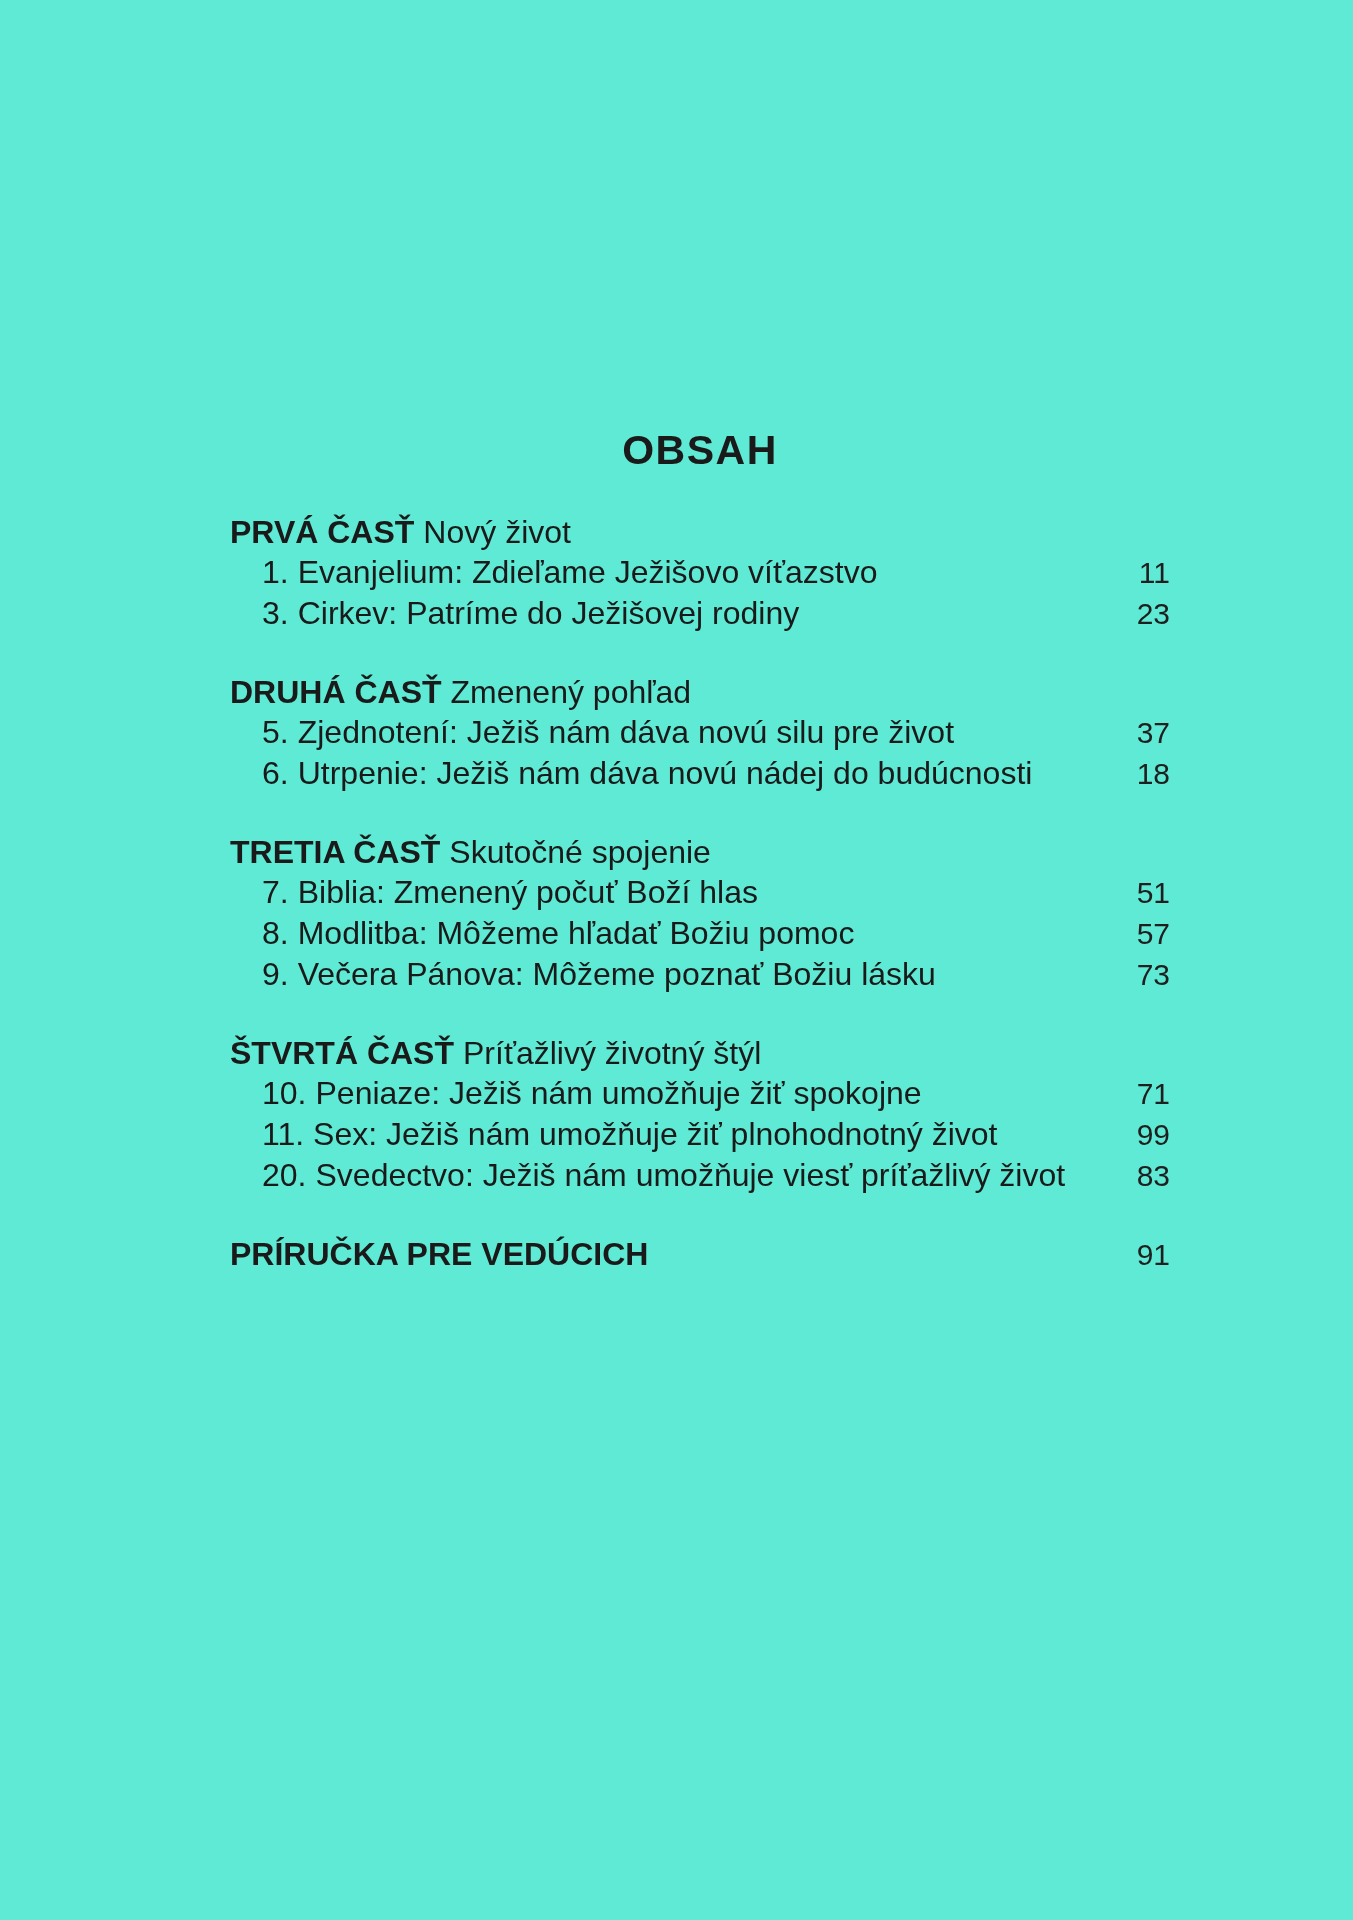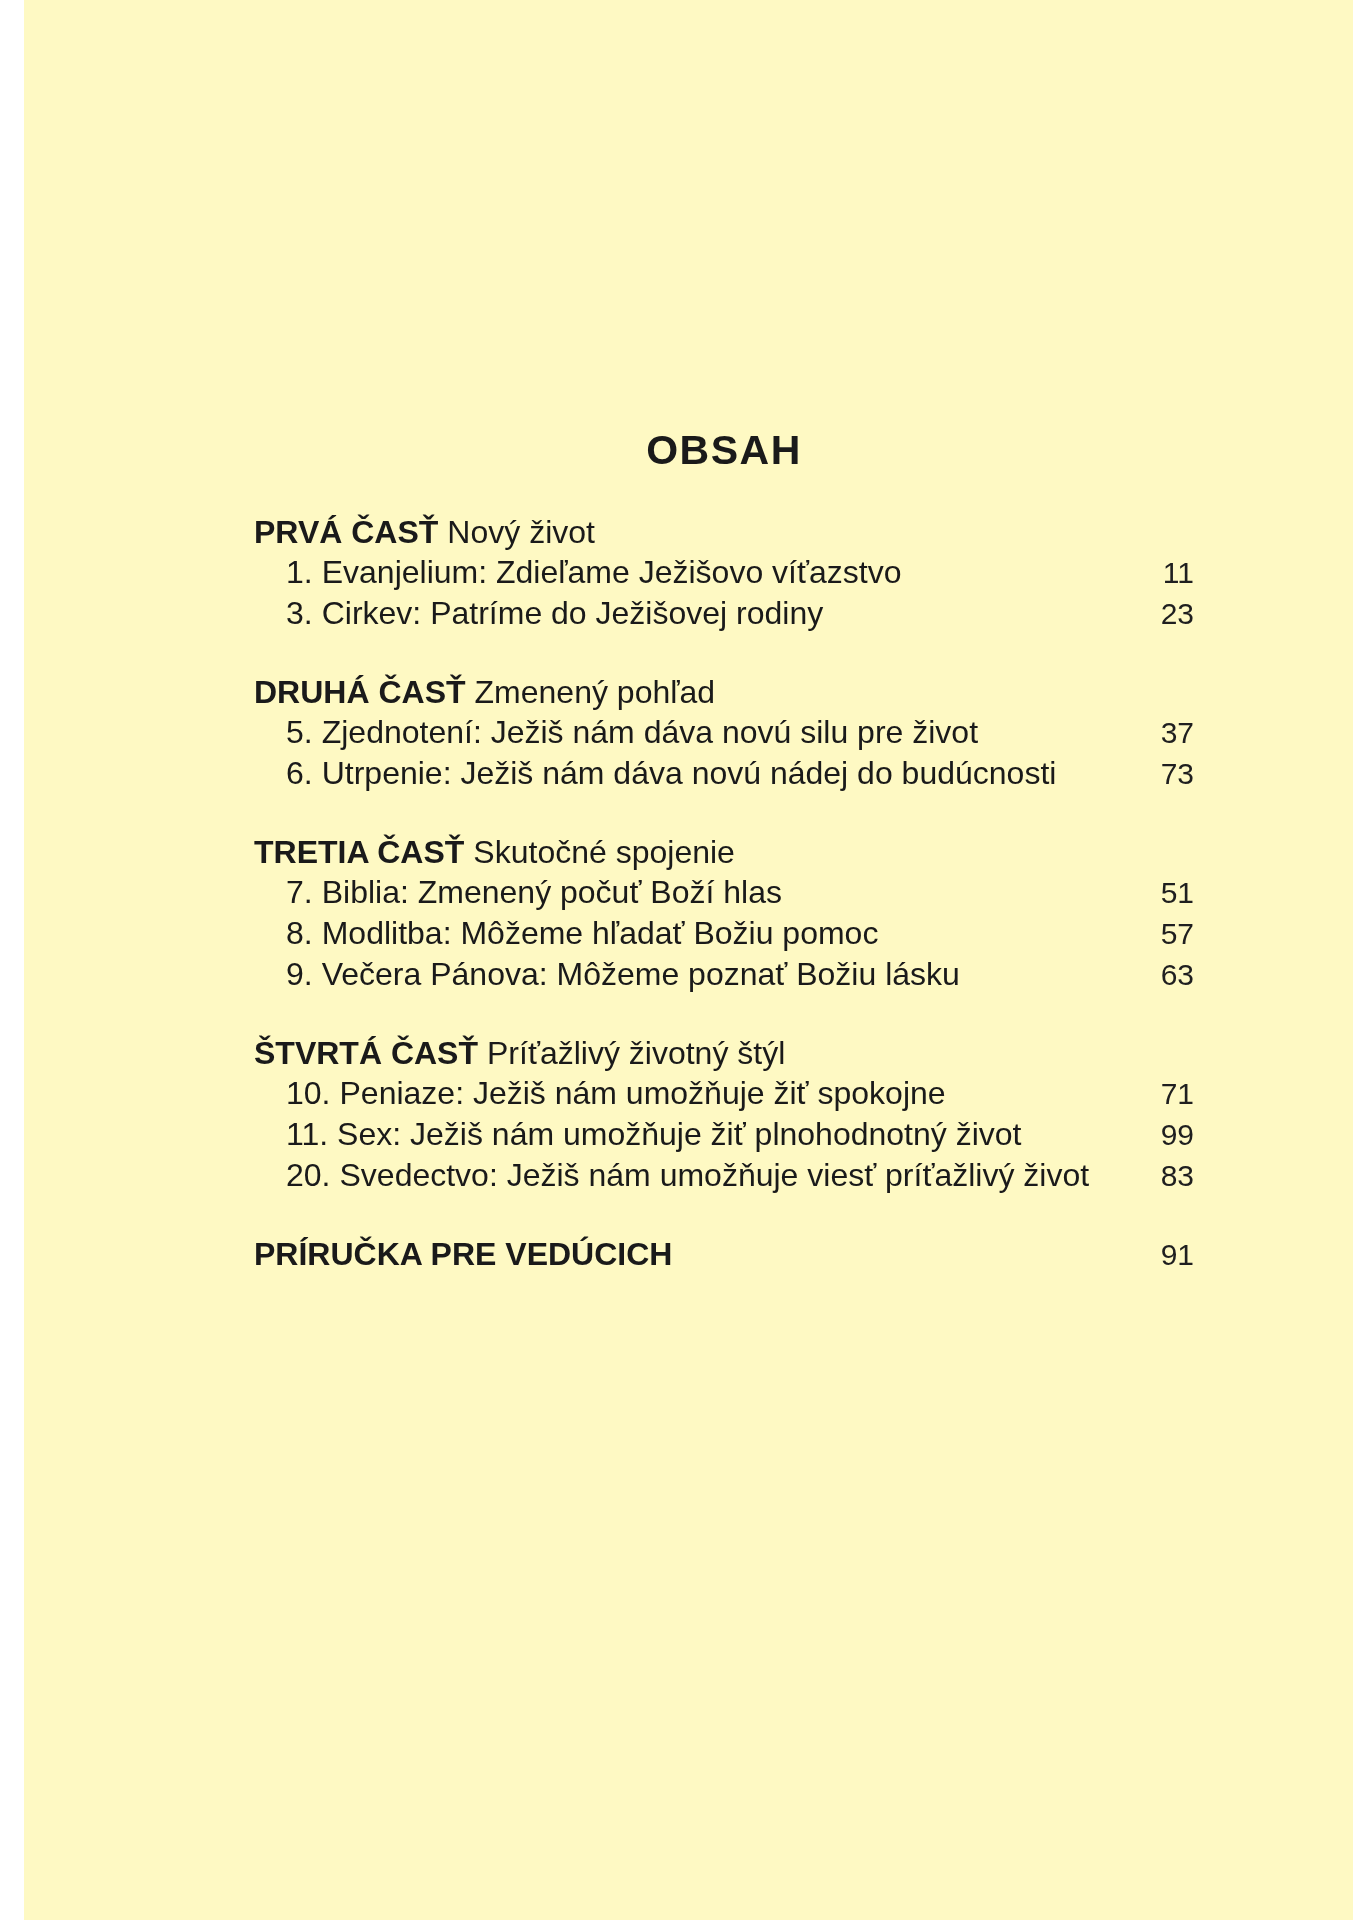--- a/index.html
+++ b/index.html
@@ -11,23 +11,22 @@
     width: 1353px;
     height: 1920px;
     position: relative;
     font-family: "Liberation Sans", "DejaVu Sans", sans-serif;
     color: #1a1a1a;
     -webkit-font-smoothing: antialiased;
   }
   .page {
     position: absolute;
     inset: 0;
-    background: #fef9c3;
+    background: #5eead4;
     overflow: hidden;
-    margin-left: 24px;
   }
   .content {
     position: absolute;
     left: 230px;
     top: 0;
     width: 940px;
   }
   .doc-title {
     margin: 426px 0 0 0;
     font-size: 41px;
@@ -106,41 +105,41 @@
         <span class="label-wrap">
           <span class="bold-label">DRUHÁ ČASŤ</span><span class="rest">Zmenený pohľad</span>
         </span>
       </div>
       <div class="row item">
         <span class="label-wrap"><span class="num">5.</span><span>Zjednotení: Ježiš nám dáva novú silu pre život</span></span>
         <span class="page-num">37</span>
       </div>
       <div class="row item">
         <span class="label-wrap"><span class="num">6.</span><span>Utrpenie: Ježiš nám dáva novú nádej do budúcnosti</span></span>
-        <span class="page-num">73</span>
+        <span class="page-num">18</span>
       </div>
     </div>
 
     <div class="section">
       <div class="row section-head">
         <span class="label-wrap">
           <span class="bold-label">TRETIA ČASŤ</span><span class="rest">Skutočné spojenie</span>
         </span>
       </div>
       <div class="row item">
         <span class="label-wrap"><span class="num">7.</span><span>Biblia: Zmenený počuť Boží hlas</span></span>
         <span class="page-num">51</span>
       </div>
       <div class="row item">
         <span class="label-wrap"><span class="num">8.</span><span>Modlitba: Môžeme hľadať Božiu pomoc</span></span>
         <span class="page-num">57</span>
       </div>
       <div class="row item">
         <span class="label-wrap"><span class="num">9.</span><span>Večera Pánova: Môžeme poznať Božiu lásku</span></span>
-        <span class="page-num">63</span>
+        <span class="page-num">73</span>
       </div>
     </div>
 
     <div class="section">
       <div class="row section-head">
         <span class="label-wrap">
           <span class="bold-label">ŠTVRTÁ ČASŤ</span><span class="rest">Príťažlivý životný štýl</span>
         </span>
       </div>
       <div class="row item">

